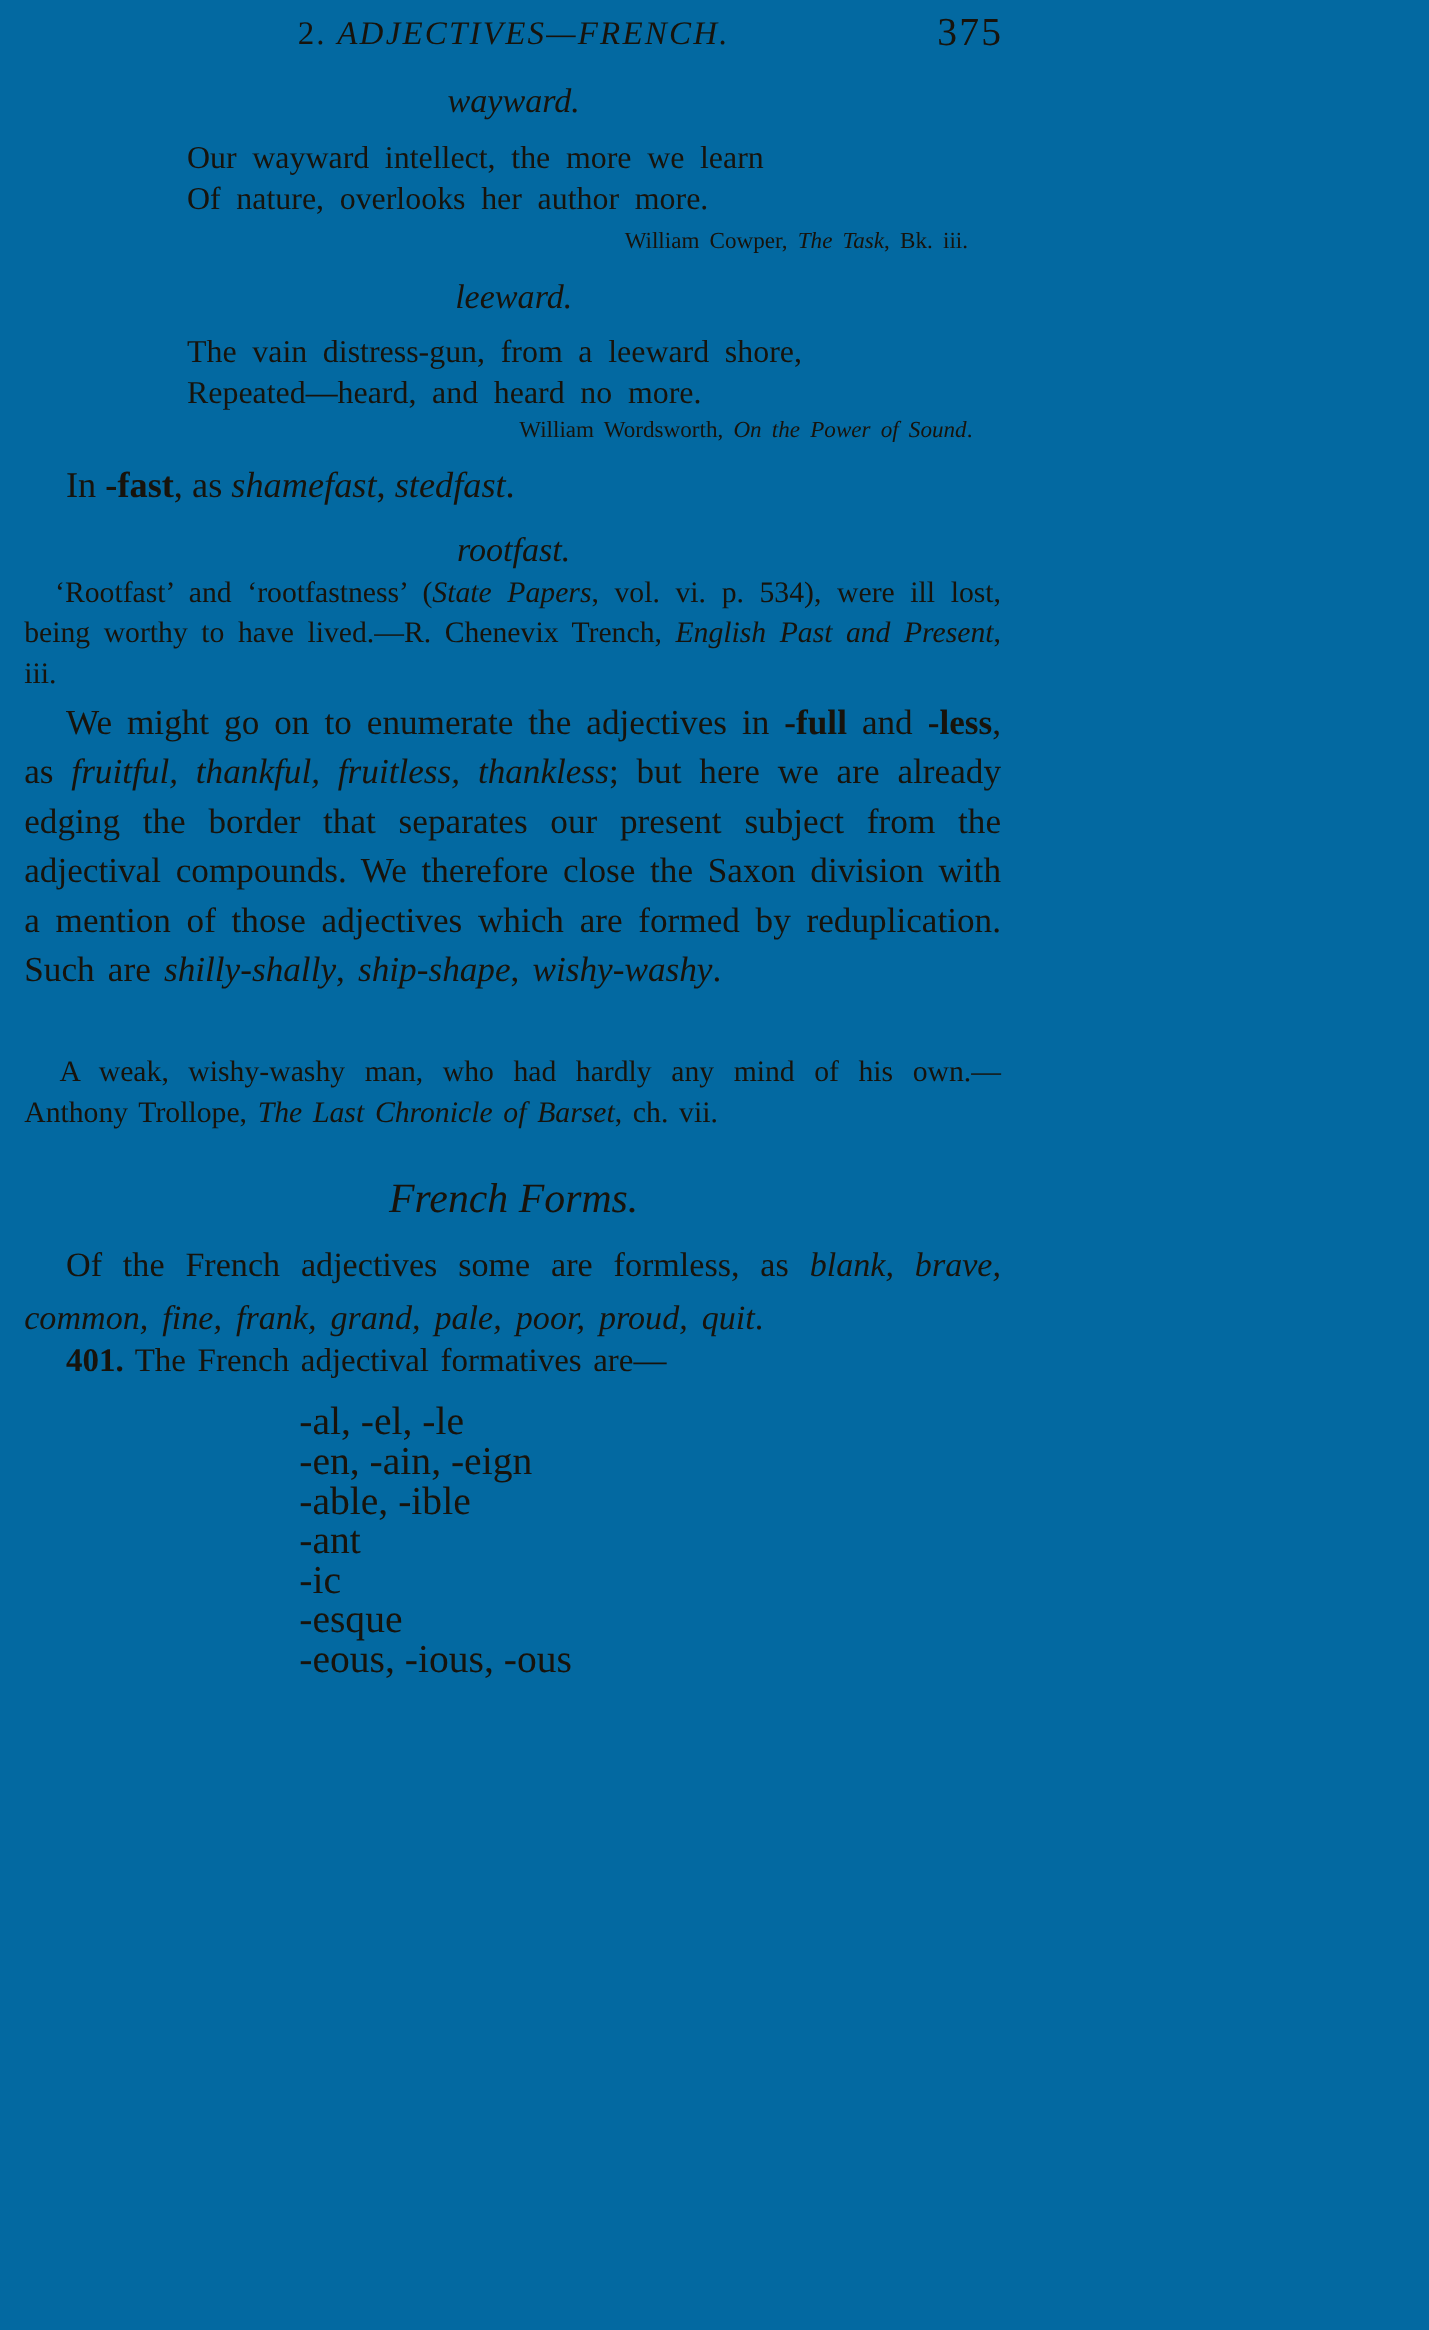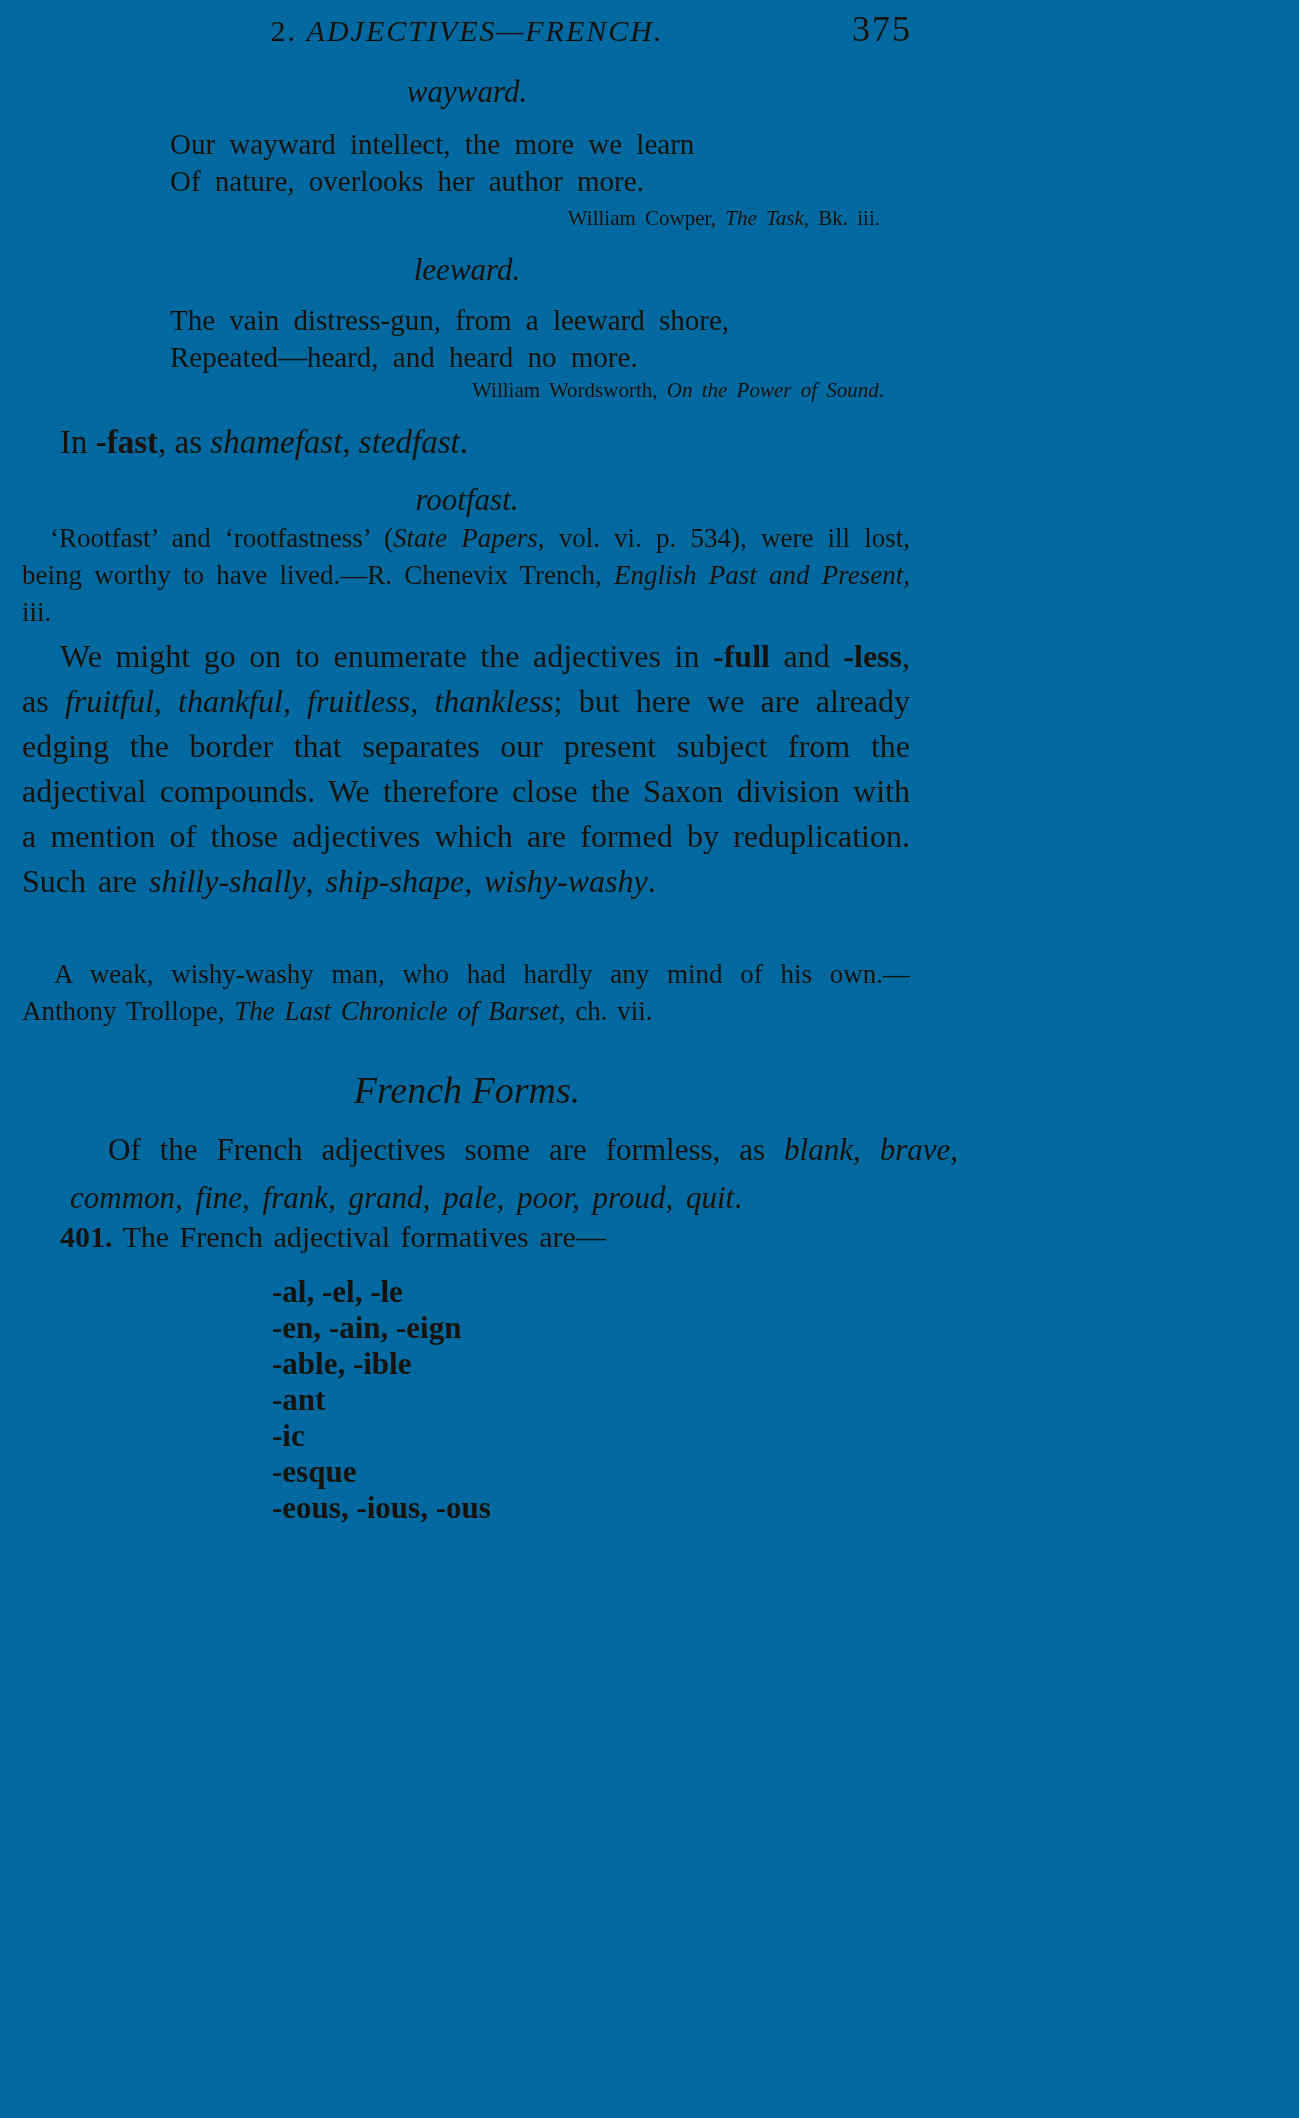--- a/index.html
+++ b/index.html
@@ -34,24 +34,24 @@
   .attribution{font-size:21px;line-height:37px;text-align:right;word-spacing:4px;}
   .a-way{top:200px;left:22px;width:858px;}
   .a-lee{top:372px;left:22px;width:862px;}
 
   .p-fast{top:424px;font-size:33px;text-indent:38px;}
   .n-root{top:520px;font-size:27px;line-height:37px;text-align:justify;text-indent:28px;word-spacing:3px;}
   .p-main{top:634px;font-size:32px;line-height:45px;text-align:justify;text-indent:38px;word-spacing:4px;}
   .n-troll{top:956px;font-size:27px;line-height:37px;text-align:justify;text-indent:32px;word-spacing:3px;}
 
   .h-fr{top:1068px;font-size:38px;}
-  .p-fr{top:1126px;font-size:31px;line-height:48px;text-align:justify;text-indent:38px;word-spacing:5px;margin-left:48px;}
+  .p-fr{top:1126px;font-size:31px;line-height:48px;text-align:justify;text-indent:38px;word-spacing:5px;}
   .p-401{top:1220px;font-size:30px;text-indent:38px;word-spacing:3px;}
 
-  .formative-list{top:1274px;left:272px;font-size:31px;line-height:36px;font-weight:bold;}
+  .formative-list{top:1274px;left:272px;font-size:36px;line-height:36px;font-weight:normal;}
   .formative-item{white-space:nowrap;}
 </style>
 </head>
 <body>
 
 <div class="page">
 
   <div class="blk center hdr-title"><span>2.  </span><span class="it">ADJECTIVES—FRENCH.</span></div>
   <div class="blk pg-num">375</div>
 

